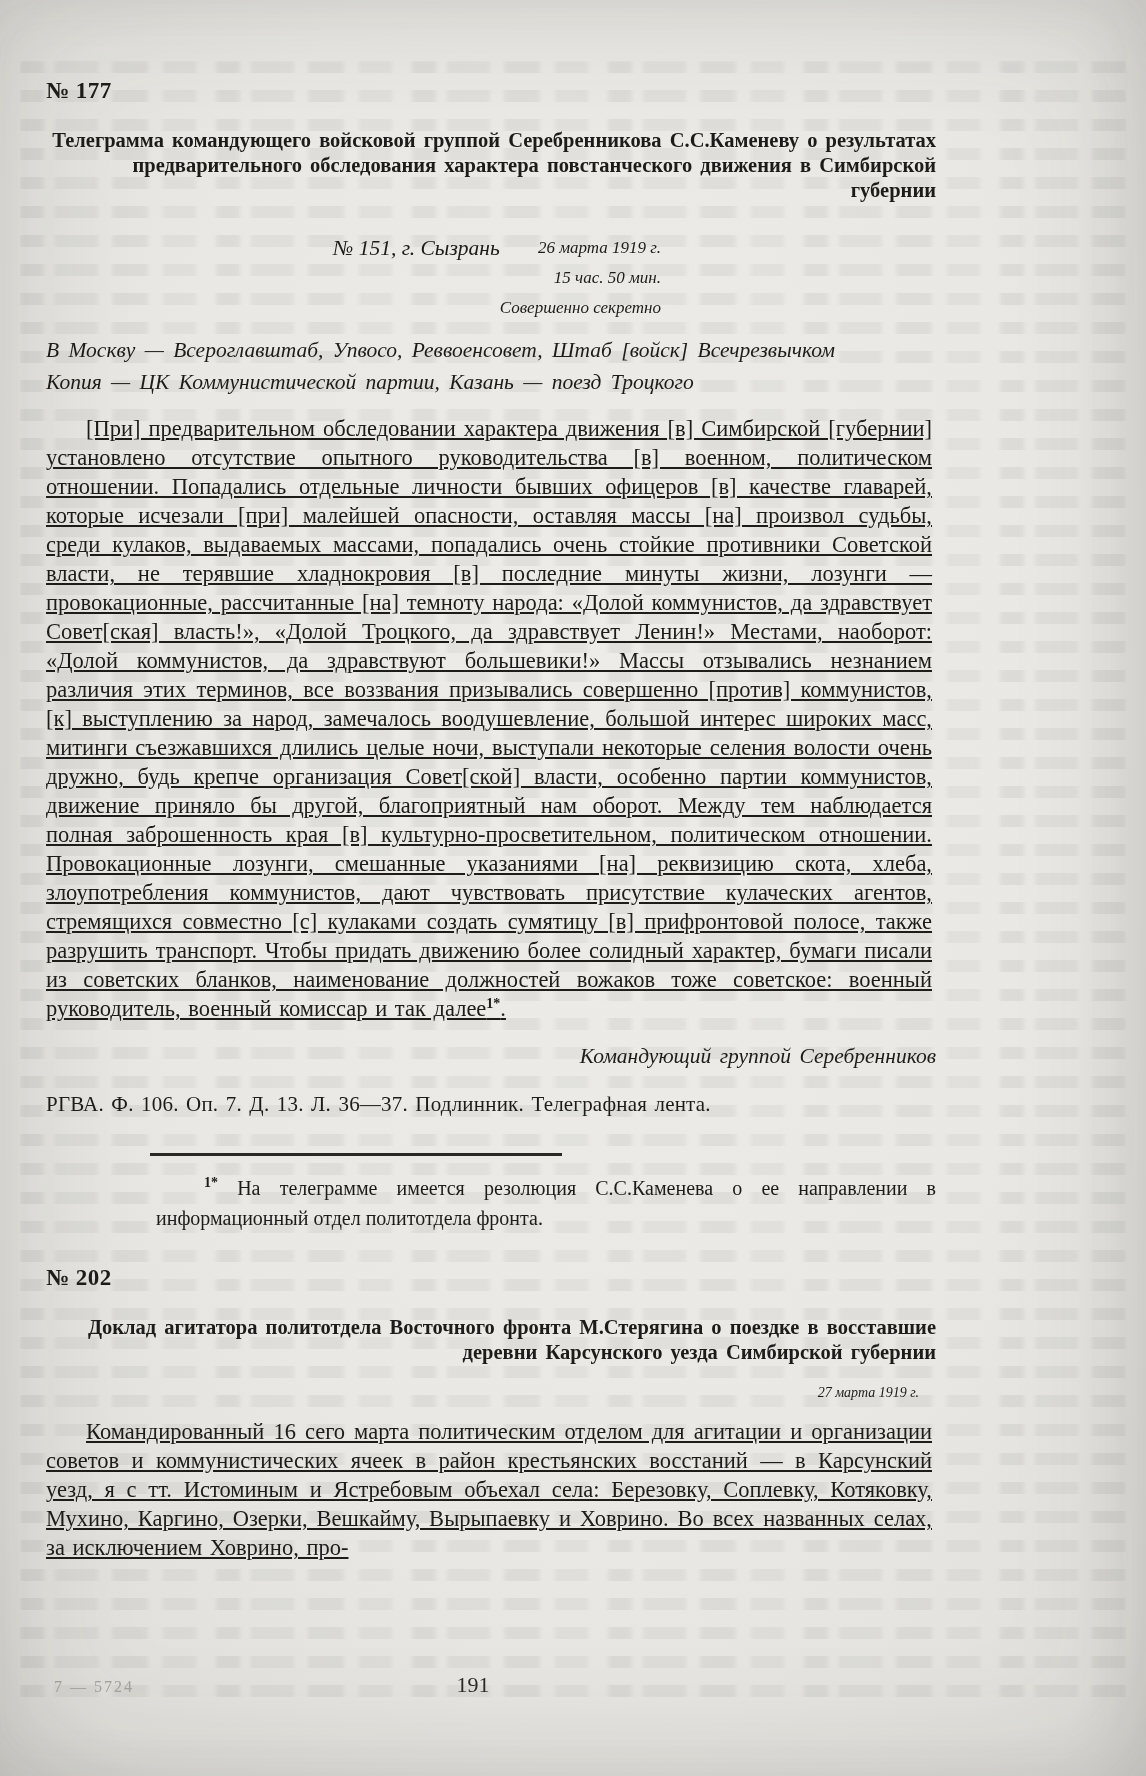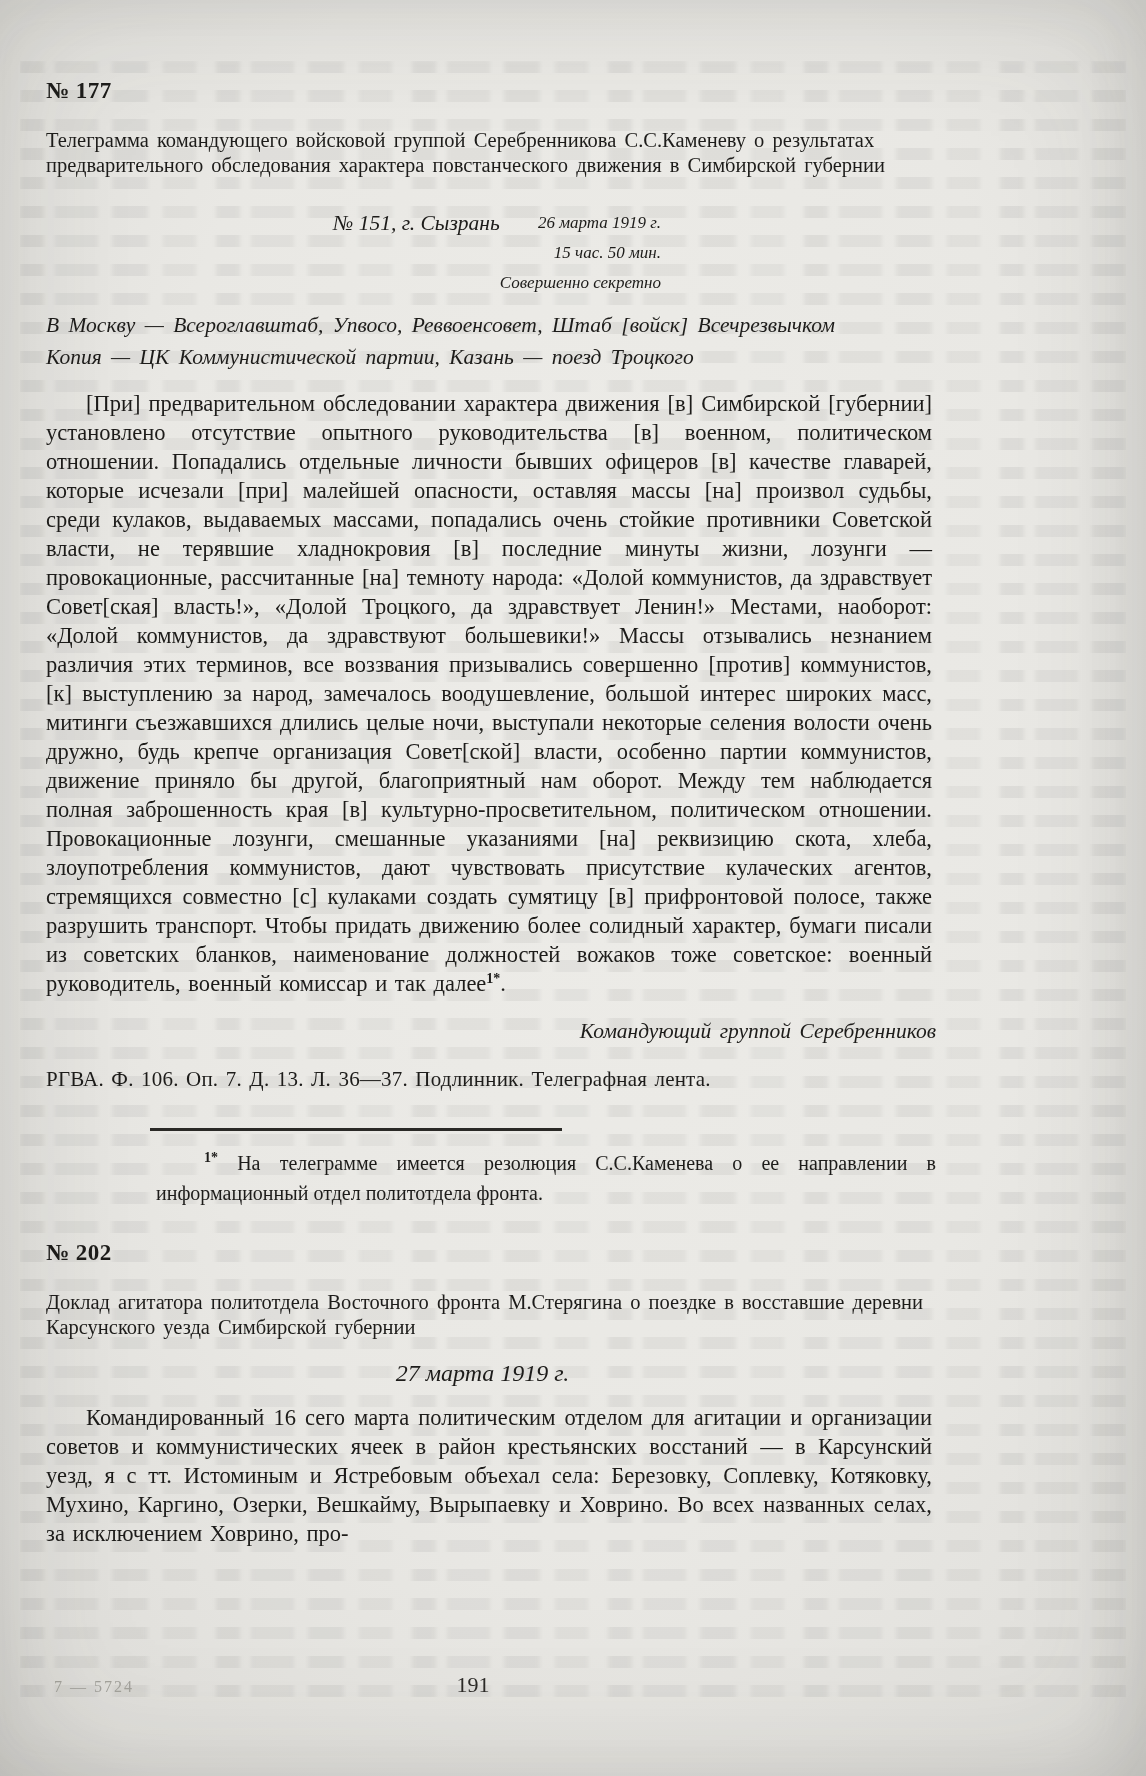--- a/index.html
+++ b/index.html
@@ -30,45 +30,45 @@
   .vignette{
     position:absolute;inset:0;
     box-shadow:inset 0 0 140px rgba(60,58,52,.14), inset -18px 0 60px rgba(60,58,52,.07);
     pointer-events:none;
   }
   .content{
     position:absolute;left:46px;top:78px;width:890px;
   }
   .doc-number{font-weight:bold;font-size:23px;letter-spacing:.5px;margin:0 0 24px 0;}
   .doc-title{
-    font-weight:normal;font-size:20.5px;line-height:25px;margin:0 0 30px 0;
-    text-align:left;word-spacing:3px;
+    font-weight:bold;font-size:20.5px;line-height:25px;margin:0 0 30px 0;
+    text-align:right;word-spacing:3px;
   }
   .meta-row{display:flex;justify-content:center;align-items:flex-start;margin:0 0 12px 12px;}
   .meta-ref{font-style:italic;font-size:21.5px;line-height:30px;}
   .meta-right{text-align:right;font-style:italic;font-size:17px;line-height:30px;}
   .address{font-style:italic;font-size:21.5px;line-height:31px;margin:0;word-spacing:4px;}
   .address + .address{margin-top:1px;}
   .body-text{
     font-size:22.5px;line-height:29px;margin:16px 4px 0 0;
-    text-align:justify;word-spacing:2px;
+    text-align:justify;word-spacing:2px;text-decoration:underline;
   }
   p.body-text{text-indent:40px;}
   sup.fn{font-size:14px;line-height:0;vertical-align:super;font-weight:bold;}
   .signature{
     text-align:right;font-style:italic;font-size:21.5px;margin:21px 0 0 0;word-spacing:3px;
   }
   .archive{font-size:21px;margin:23px 0 0 0;letter-spacing:.2px;word-spacing:2px;}
   .fn-sep{border:0;border-top:3px solid #2a2926;width:412px;margin:36px 0 0 104px;}
   .footnote{
     margin:17px 0 0 110px;font-size:20px;line-height:30px;text-indent:48px;text-align:justify;
   }
   .doc178-gap{margin-top:32px;}
   .doc-title-178{margin-bottom:6px;}
-  .date-right{text-align:center;font-style:italic;font-size:24px;margin:20px 17px 0 0;}
+  .date-right{text-align:right;font-style:italic;font-size:14px;margin:20px 17px 0 0;}
   .footer-pagenum{
     position:absolute;left:28px;width:890px;top:1672px;
     text-align:center;font-size:22px;color:#2c2b28;
   }
   .footer-code{
     position:absolute;left:54px;top:1678px;font-size:16px;color:#a3a29c;letter-spacing:2px;
   }
 </style>
 </head>
 <body>

